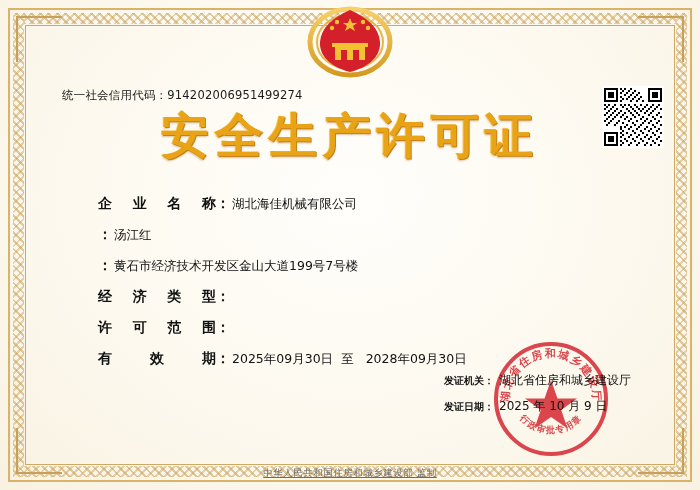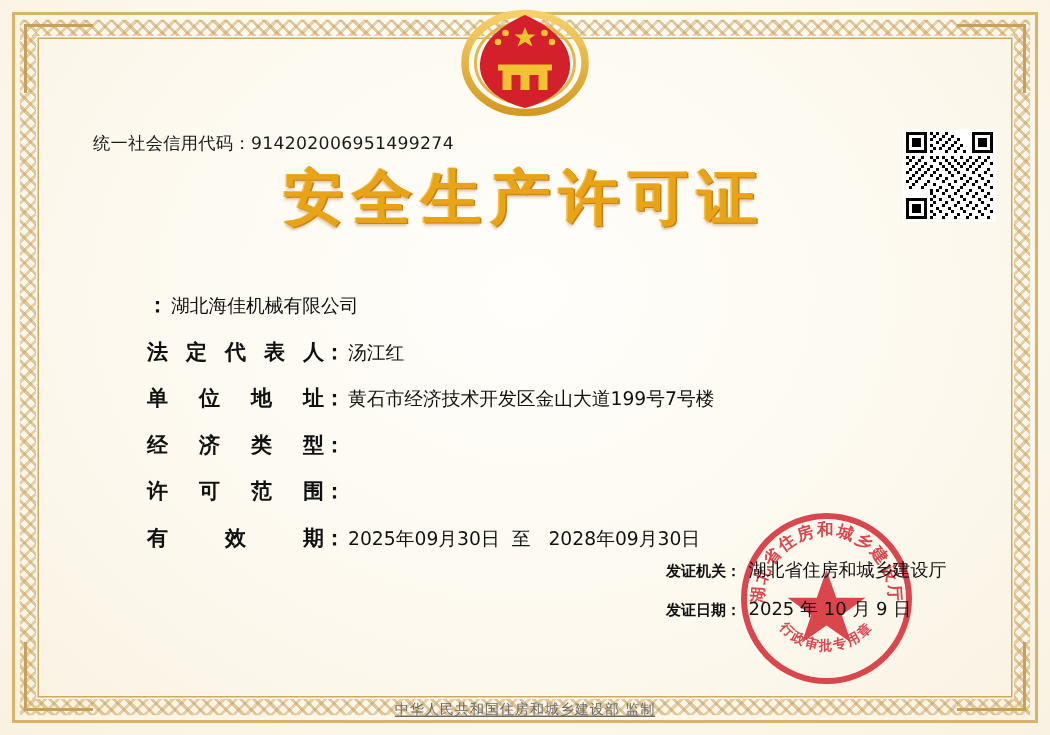--- a/index.html
+++ b/index.html
@@ -99,21 +99,21 @@
   }
 
   .main-title {
     position: absolute;
     left: 0;
     right: 0;
     top: 104px;
     text-align: center;
     font-family: Liberation Serif, serif;
     font-weight: bold;
-    font-size: 40px;
+    font-size: 48px;
     letter-spacing: 6px;
     color: #e8a317;
     text-shadow:
        1px 1px 0 #c8801a,
       -1px 0   0 #f3c24a,
        0 2px 2px rgba(150,90,10,.35);
   }
 
   .cert-no {
     position: absolute;
@@ -463,30 +463,29 @@
 
   <div class="credit-code">
     <span>统一社会信用代码：</span><span>914202006951499274</span>
   </div>
 
   <div class="main-title">安全生产许可证</div>
 
 
   <div class="fields">
     <div class="row">
+      <span class="label">企业名称</span>
       <span class="colon">：</span>
       <span class="value">湖北海佳机械有限公司</span>
     </div>
     <div class="row">
-      <span class="label">法定代表人</span>
       <span class="colon">：</span>
       <span class="value">汤江红</span>
     </div>
     <div class="row">
-      <span class="label">单位地址</span>
       <span class="colon">：</span>
       <span class="value">黄石市经济技术开发区金山大道199号7号楼</span>
     </div>
     <div class="row">
       <span class="label">经济类型</span>
       <span class="colon">：</span>
     </div>
     <div class="row">
       <span class="label">许可范围</span>
       <span class="colon">：</span>

